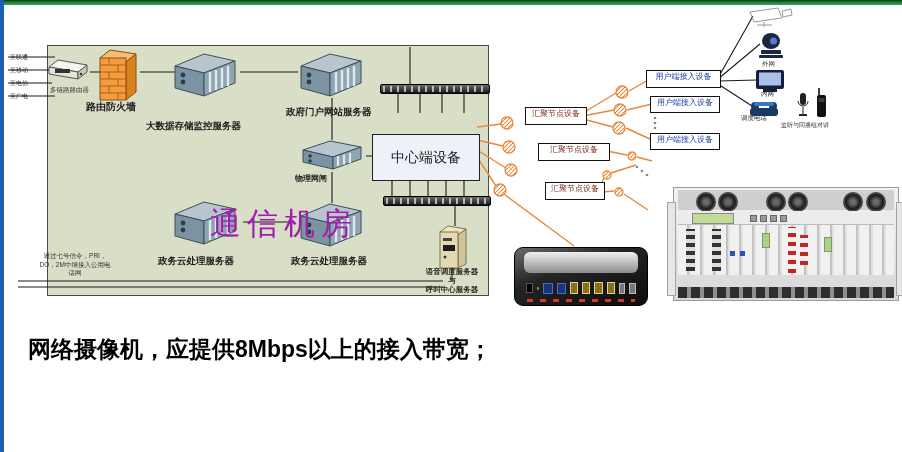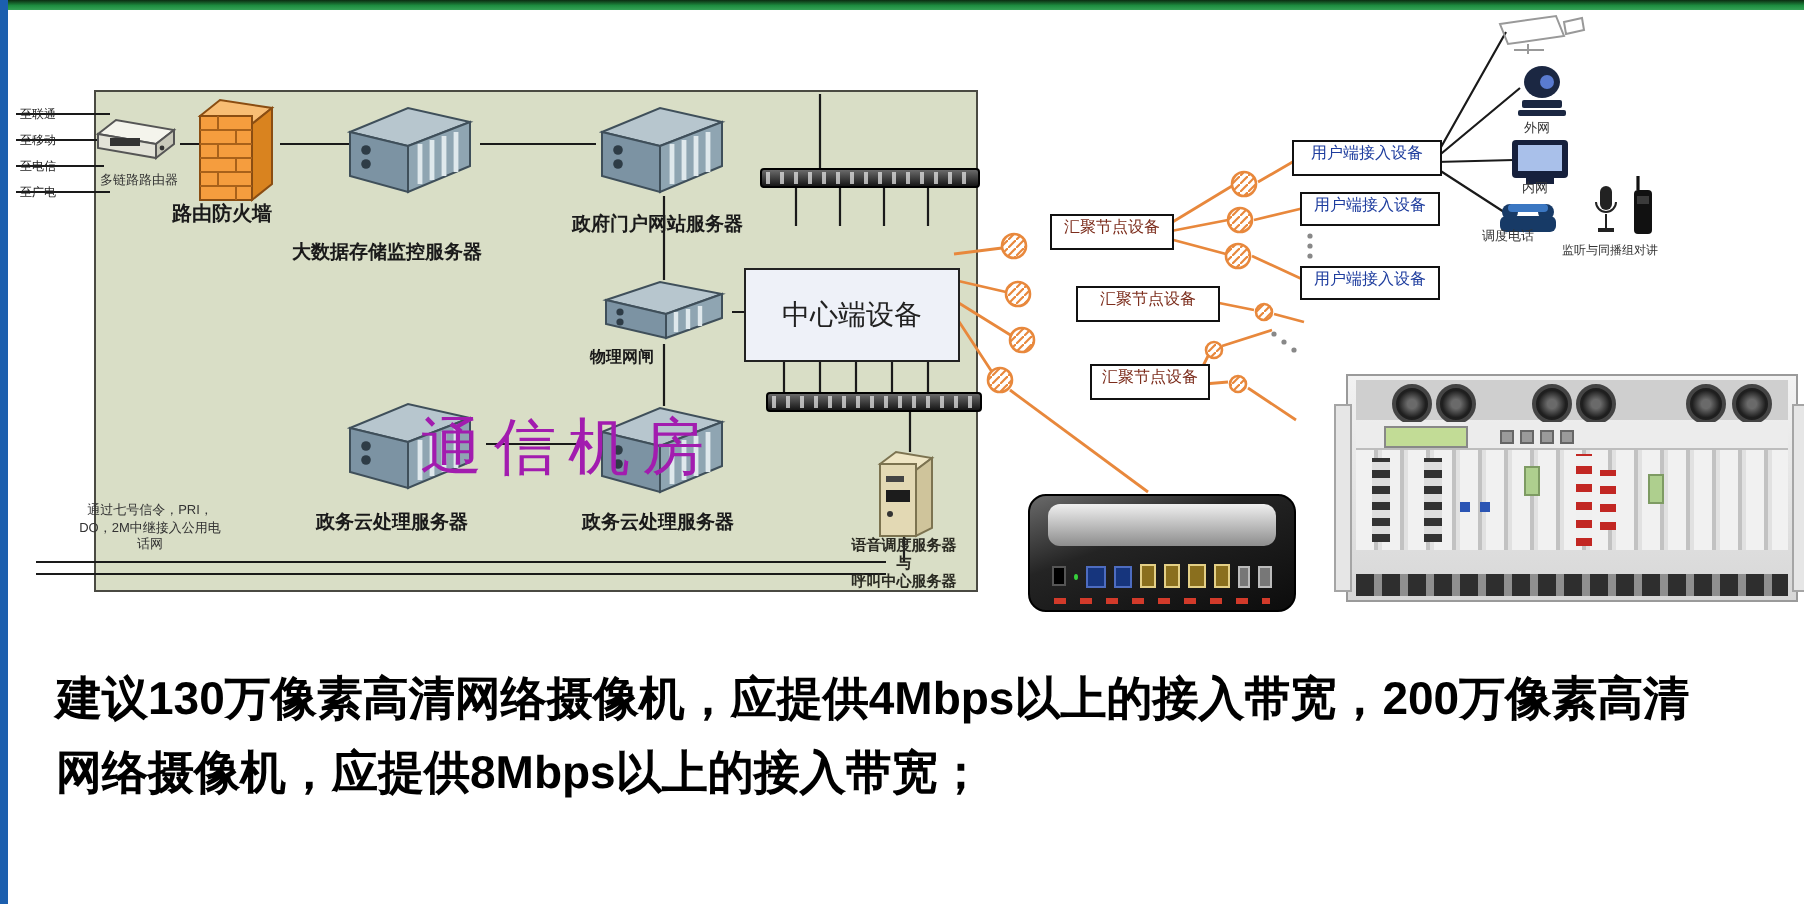--- a/index.html
+++ b/index.html
@@ -25,21 +25,21 @@
         border:1.4px solid #222;display:flex;align-items:center;justify-content:center;
         font-size:14px;color:#222;z-index:4;margin-top:21px;}
   .nodebox{position:absolute;background:#fff;border:1.6px solid #111;display:flex;
         align-items:flex-start;justify-content:center;font-size:8px;font-weight:normal;z-index:5;}
   .agg{color:#7c2d1c;}
   .acc{color:#1e3d9e;}
   .ep{position:absolute;font-size:6.5px;color:#333;white-space:nowrap;z-index:6;}
   #pstn-note{left:14px;top:252px;width:122px;font-size:6.5px;line-height:8.5px;
         color:#333;text-align:center;z-index:6;}
   #voice-label{left:404px;top:268px;width:96px;font-size:7.5px;line-height:9px;
-        font-weight:bold;text-align:center;color:#2a2a22;z-index:6;}
+        font-weight:bold;text-align:center;color:#2a2a22;z-index:6;font-family:Liberation Mono, monospace;}
   
   #onu{left:514px;top:247px;width:132px;height:57px;border-radius:9px;z-index:5;
        background:linear-gradient(160deg,#6a6a6a,#242424 38%,#0c0c0c);border:1px solid #000;}
   #onu .face{position:absolute;left:9px;top:4px;right:9px;height:21px;border-radius:6px;
        background:linear-gradient(#efefef,#8d8d8d);}
   #onu .ports{position:absolute;left:11px;bottom:10px;right:11px;height:14px;
        display:flex;align-items:center;gap:4px;}
   .p-pwr{width:8px;height:8px;background:#000;border:1px solid #555;}
   .p-led{width:3px;height:3px;background:#37d03c;border-radius:50%;}
   .p-sfp{width:11px;height:9px;background:#16357d;border:1px solid #4d6cc0;}
@@ -327,16 +327,15 @@
       <div class="colR" style="left:122px;top:10px;height:30px"></div>
       <div class="chipB" style="left:52px;top:26px"></div>
       <div class="chipB" style="left:62px;top:26px"></div>
       <div class="chipG" style="left:84px;top:8px"></div>
       <div class="chipG" style="left:146px;top:12px"></div>
     </div>
     <div class="rail"></div>
   </div>
 
   <div id="caption" class="abs">
-    <div>建议130万像素高清网络摄像机，应提供4Mbps以上的接入带宽，200万像素高清</div>
     <div>网络摄像机，应提供8Mbps以上的接入带宽；</div>
   </div>
 </div>
 
 </body></html>

